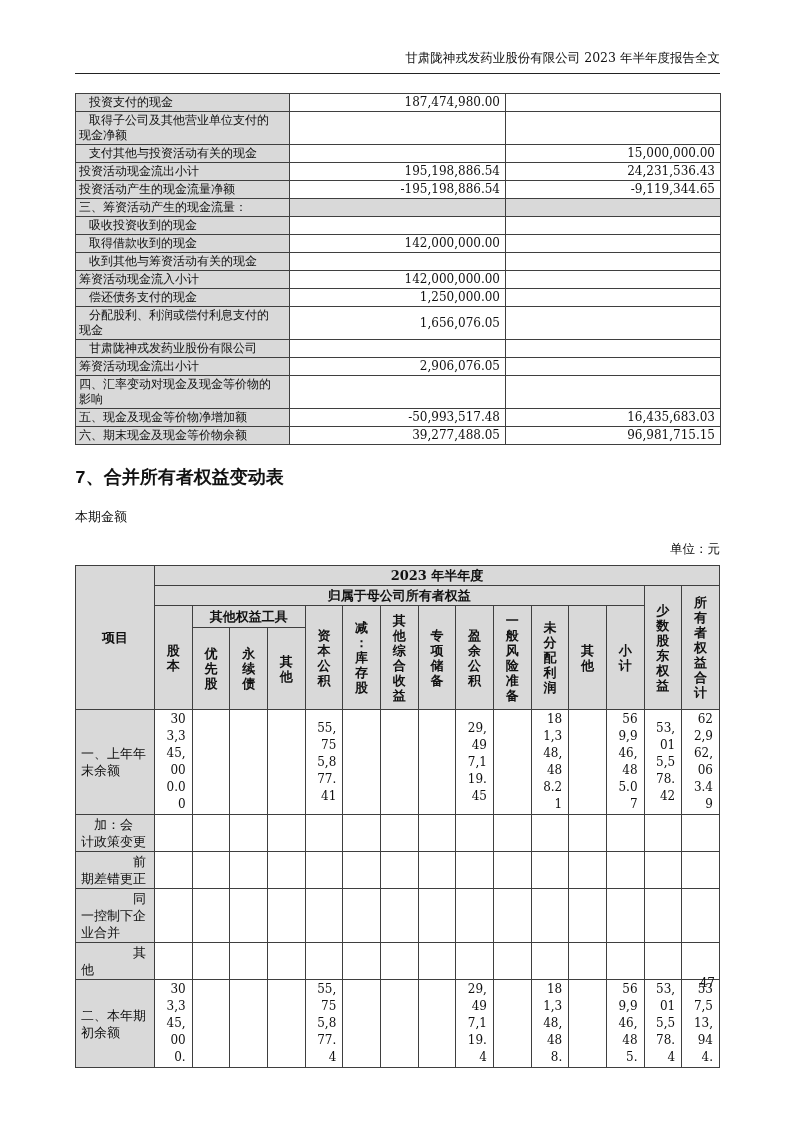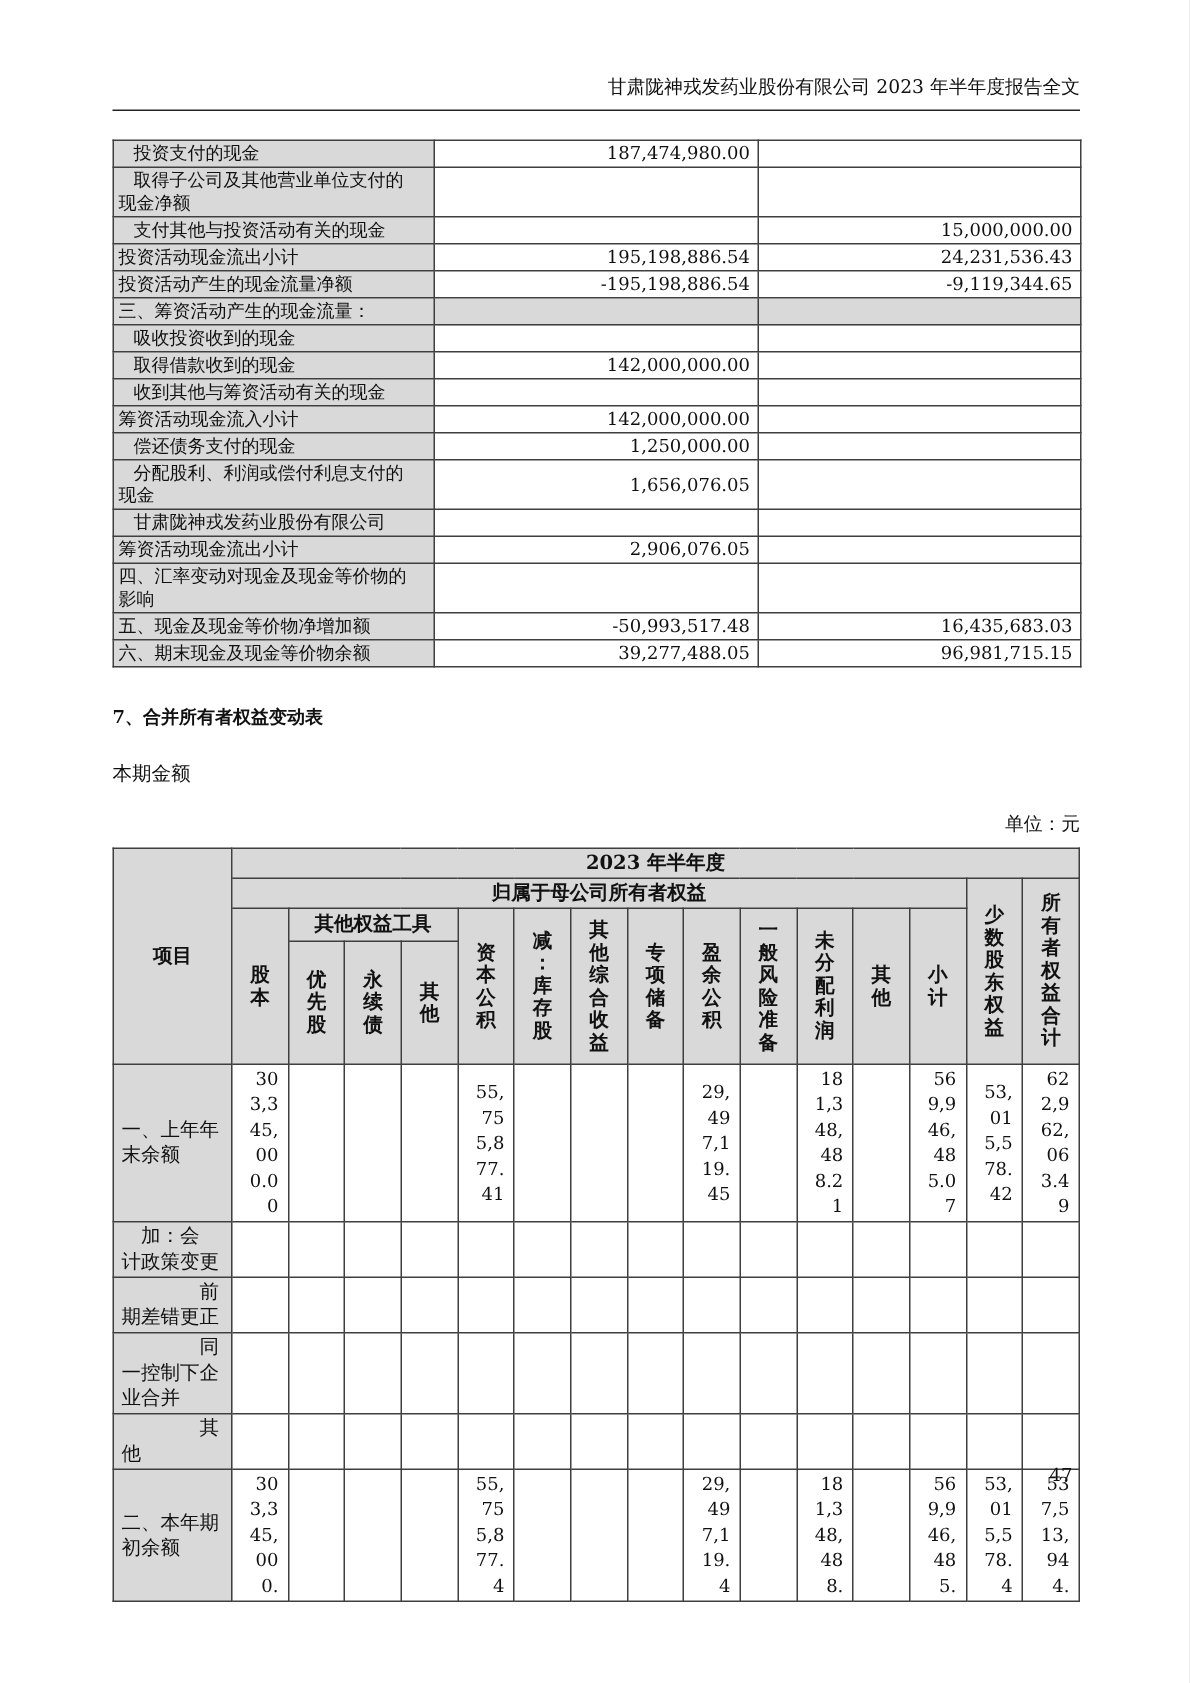--- a/index.html
+++ b/index.html
@@ -15,21 +15,21 @@
   table{border-collapse:collapse;table-layout:fixed;}
   td,th{border:1px solid #3f3f3f;box-sizing:border-box;}
   .cashflow{width:645px;margin-top:19px;}
   .cashflow td{font-size:12px;line-height:15px;padding:1px 3px;vertical-align:middle;}
   .cashflow td.lbl{background:#d9d9d9;text-align:left;white-space:pre-line;}
   .cashflow td.val{text-align:right;padding-right:5px;font-family:"DejaVu Serif",serif;}
   .cashflow tr.sec td{background:#d9d9d9;}
   .ind{text-indent:10px;}
 
   
-  .h2{font-size:12px;font-weight:bold;margin-top:24px;line-height:18px;}
+  .h2{font-size:18px;font-weight:bold;margin-top:24px;line-height:18px;font-family:Liberation Mono, monospace;}
   .sub{font-size:13px;margin-top:22px;line-height:16px;}
   .unit{font-size:12.5px;text-align:right;margin-top:16px;line-height:15px;}
 
   
   .equity{width:645px;margin-top:9px;}
   .equity th{background:#d9d9d9;font-weight:bold;font-size:13px;text-align:center;
              vertical-align:middle;white-space:pre-line;line-height:15px;padding:1px 2px;}
   .equity .hr1{height:20px;} .equity .hr2{height:20px;}
   .equity .hr3{height:22px;} .equity .hr4{height:82px;}
   .equity td.rlbl{background:#d9d9d9;font-size:13px;line-height:17px;white-space:pre-line;

